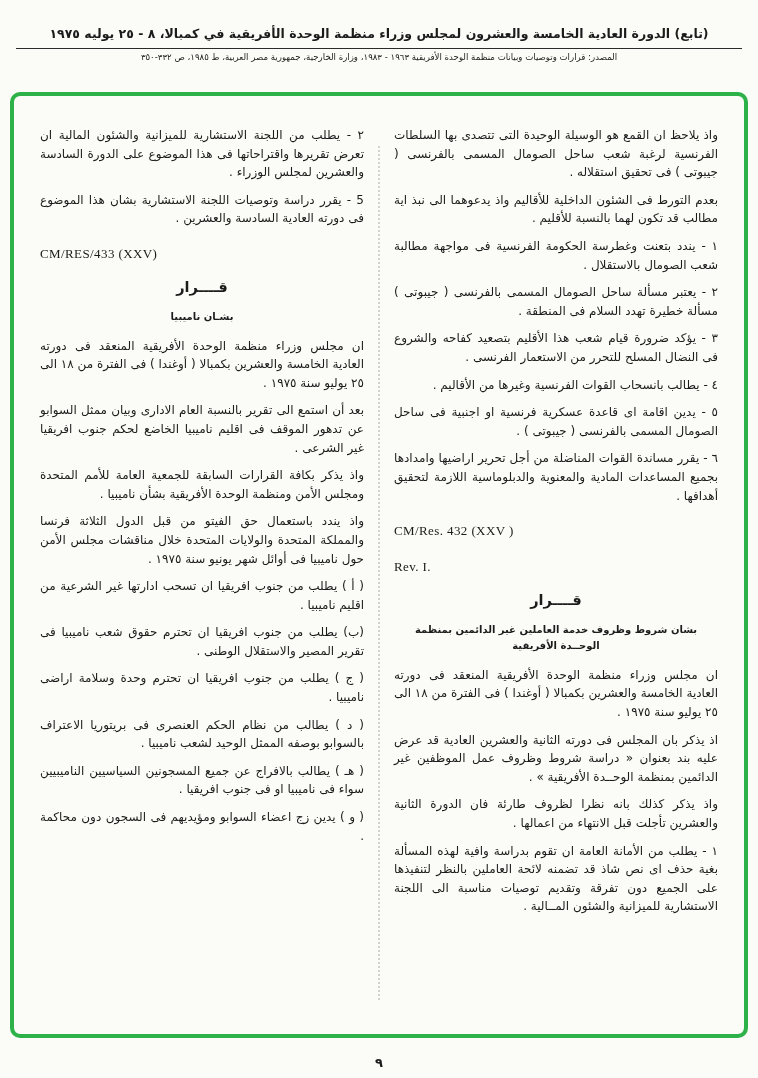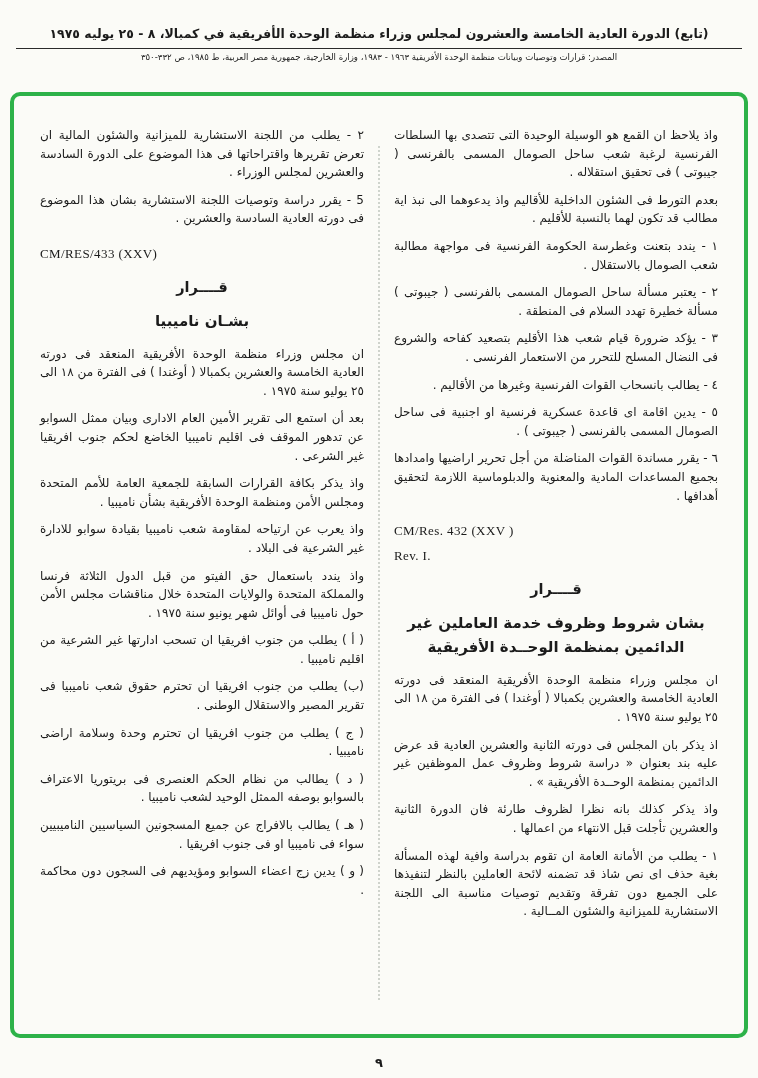--- a/index.html
+++ b/index.html
@@ -66,32 +66,32 @@
   }
   .para { margin: 0 0 9px; }
   .res-number {
     direction: ltr;
     text-align: left;
     font-family: "Liberation Serif", "DejaVu Serif", serif;
     font-size: 13px;
     letter-spacing: 0.4px;
     margin: 16px 0 2px;
   }
-  .res-number.tight { margin: 5px 0 10px; }
+  .res-number.tight { margin: 16px 0 10px; }
   .res-title {
     text-align: center;
     font-weight: bold;
     font-size: 14.5px;
     letter-spacing: 1px;
     margin: 12px 0 10px;
   }
   .res-subtitle {
     text-align: center;
     font-weight: bold;
-    font-size: 15px;
+    font-size: 10px;
     line-height: 1.6;
     margin: 0 6px 12px;
   }
   .page-number {
     position: absolute;
     bottom: 8px; left: 0;
     width: 100%;
     text-align: center;
     font-weight: bold;
     font-size: 13px;
@@ -128,23 +128,22 @@
 
     <div class="col-divider"></div>
 
     <div class="col">
       <p class="para">٢ - يطلب من اللجنة الاستشارية للميزانية والشئون المالية ان تعرض تقريرها واقتراحاتها فى هذا الموضوع على الدورة السادسة والعشرين لمجلس الوزراء .</p>
       <p class="para">5 - يقرر دراسة وتوصيات اللجنة الاستشارية بشان هذا الموضوع فى دورته العادية السادسة والعشرين .</p>
       <p class="res-number">CM/RES/433 (XXV)</p>
       <p class="res-title">قــــرار</p>
       <p class="res-subtitle">بشـان ناميبيا</p>
       <p class="para">ان مجلس وزراء منظمة الوحدة الأفريقية المنعقد فى دورته العادية الخامسة والعشرين بكمبالا ( أوغندا ) فى الفترة من ١٨ الى ٢٥ يوليو سنة ١٩٧٥ .</p>
-      <p class="para">بعد أن استمع الى تقرير الأمين العام الادارى وبيان ممثل السوابو عن تدهور الموقف فى اقليم ناميبيا الخاضع لحكم جنوب افريقيا غير الشرعى .</p>
+      <p class="para">بعد أن استمع الى تقرير بالنسبة العام الادارى وبيان ممثل السوابو عن تدهور الموقف فى اقليم ناميبيا الخاضع لحكم جنوب افريقيا غير الشرعى .</p>
       <p class="para">واذ يذكر بكافة القرارات السابقة للجمعية العامة للأمم المتحدة ومجلس الأمن ومنظمة الوحدة الأفريقية بشأن ناميبيا .</p>
-      <p class="para">واذ يعرب عن ارتياحه لمقاومة شعب ناميبيا بقيادة سوابو للادارة غير الشرعية فى البلاد .</p>
       <p class="para">واذ يندد باستعمال حق الفيتو من قبل الدول الثلاثة فرنسا والمملكة المتحدة والولايات المتحدة خلال مناقشات مجلس الأمن حول ناميبيا فى أوائل شهر يونيو سنة ١٩٧٥ .</p>
       <p class="para">( أ ) يطلب من جنوب افريقيا ان تسحب ادارتها غير الشرعية من اقليم ناميبيا .</p>
       <p class="para">(ب) يطلب من جنوب افريقيا ان تحترم حقوق شعب ناميبيا فى تقرير المصير والاستقلال الوطنى .</p>
       <p class="para">( ج ) يطلب من جنوب افريقيا ان تحترم وحدة وسلامة اراضى ناميبيا .</p>
       <p class="para">( د ) يطالب من نظام الحكم العنصرى فى بريتوريا الاعتراف بالسوابو بوصفه الممثل الوحيد لشعب ناميبيا .</p>
       <p class="para">( هـ ) يطالب بالافراج عن جميع المسجونين السياسيين الناميبيين سواء فى ناميبيا او فى جنوب افريقيا .</p>
       <p class="para">( و ) يدين زج اعضاء السوابو ومؤيديهم فى السجون دون محاكمة .</p>
     </div>
 
   </div>

